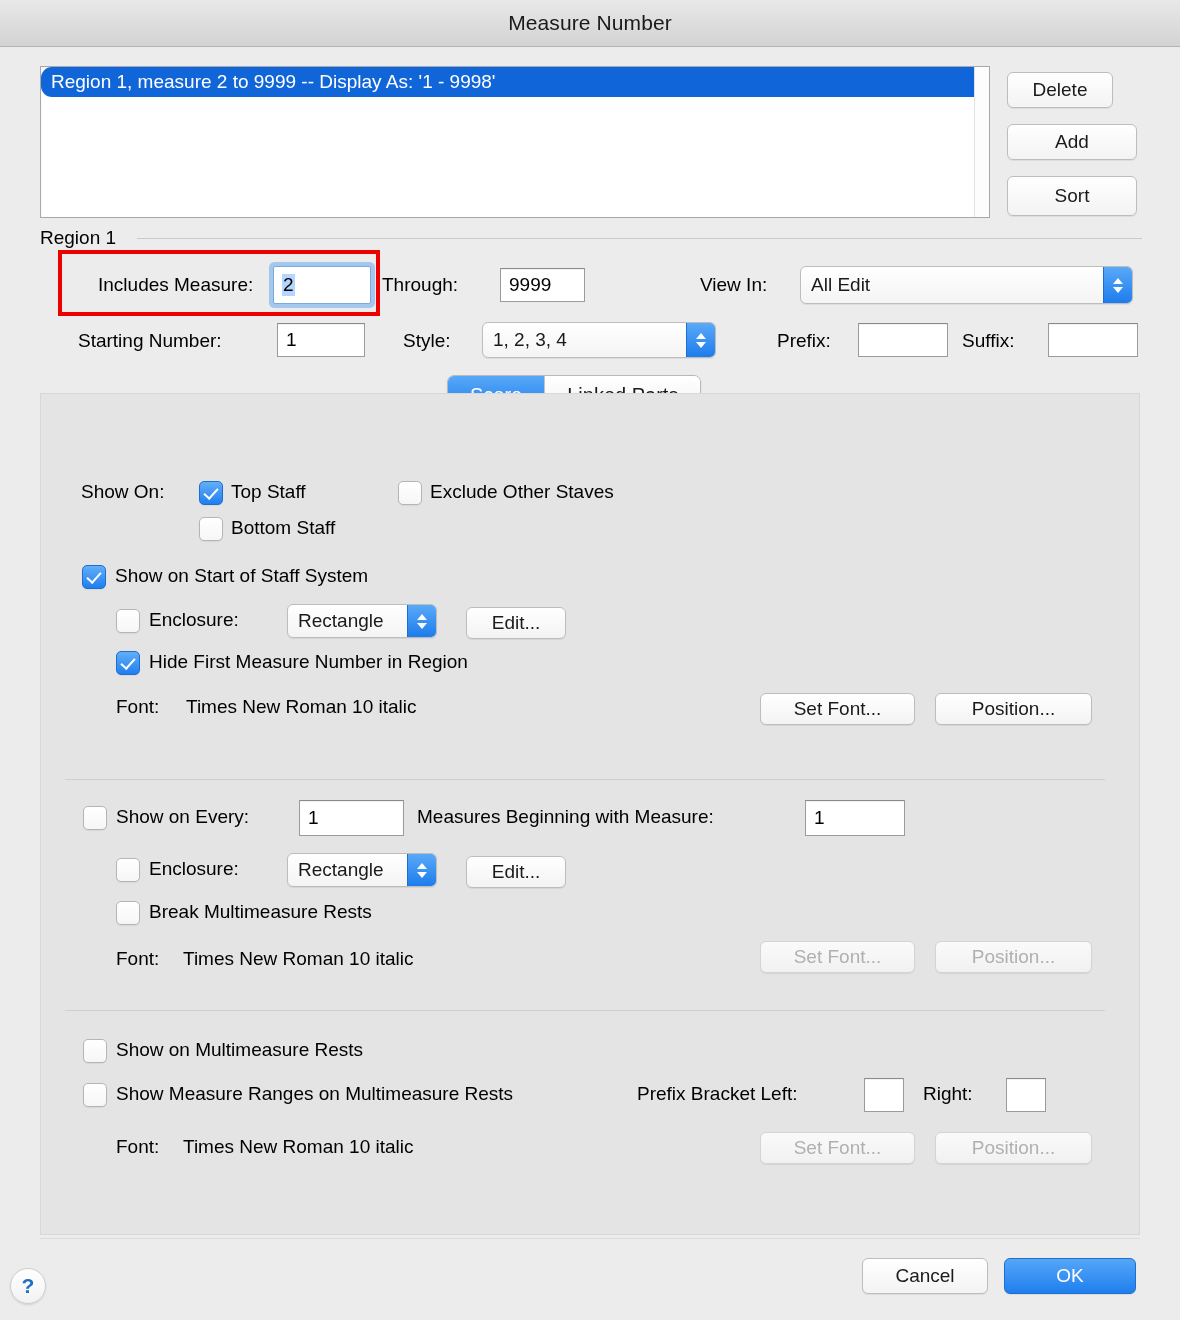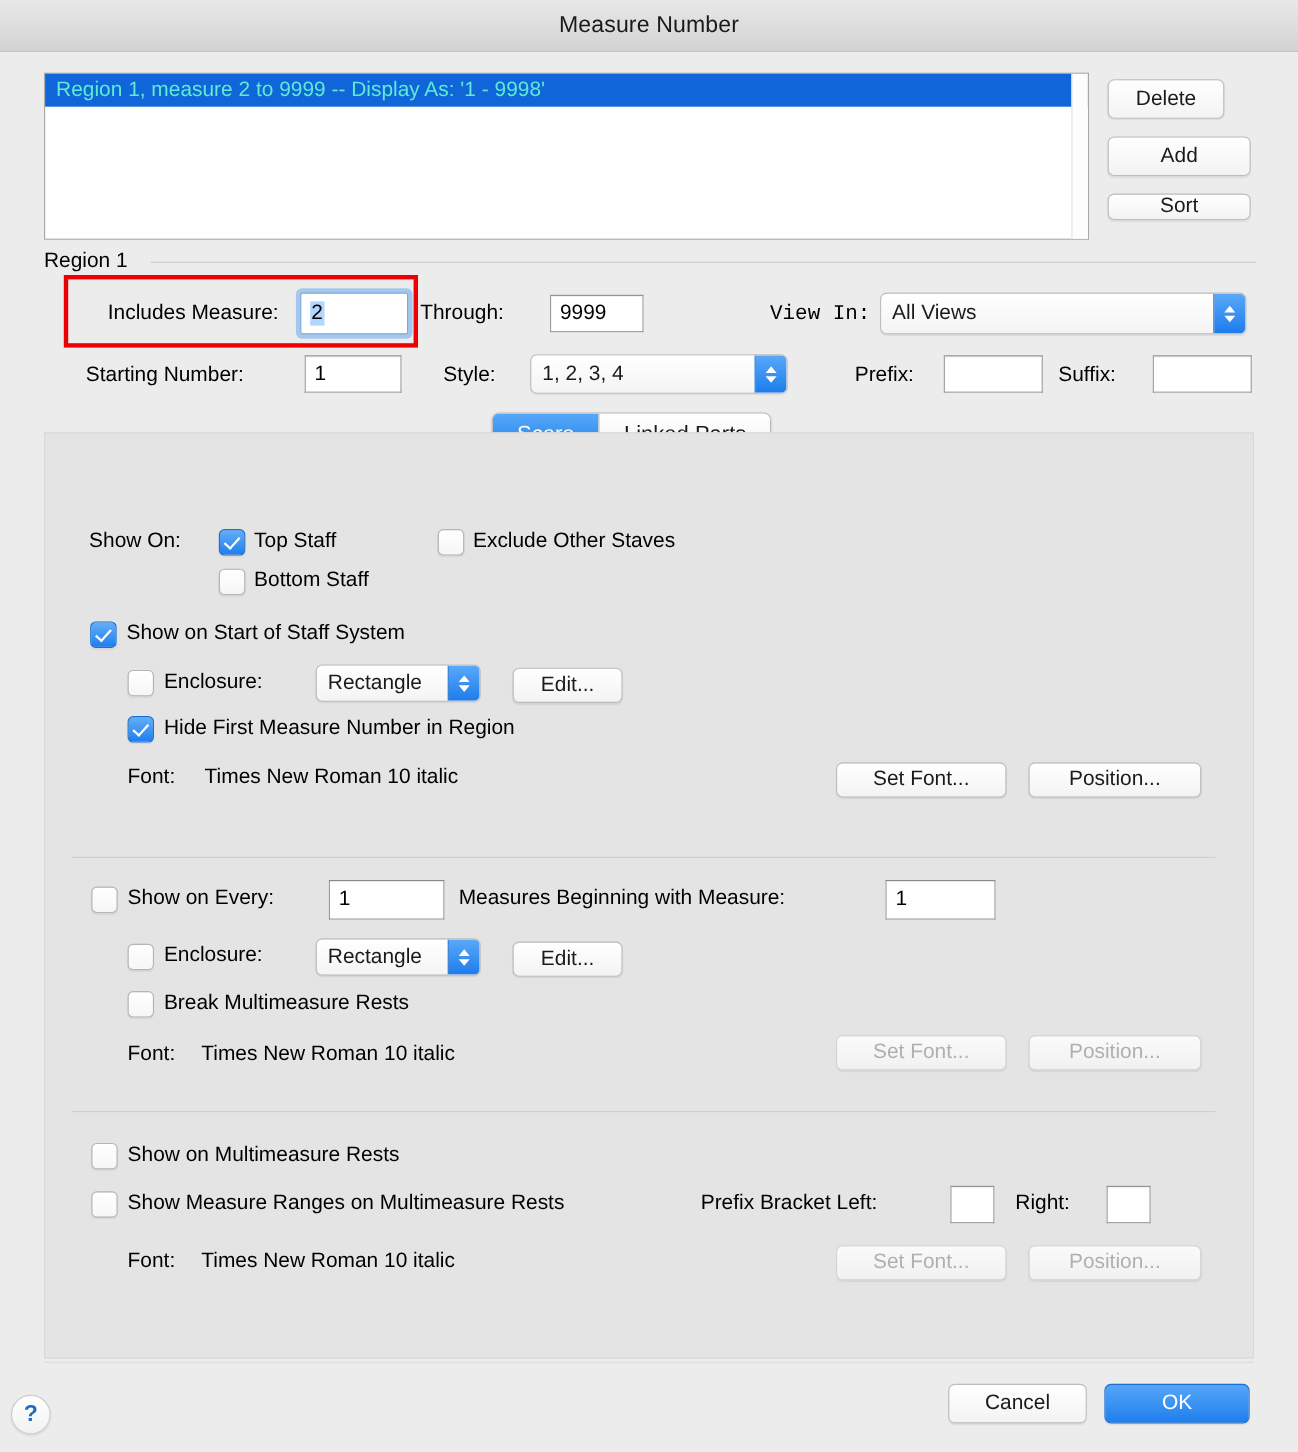--- a/index.html
+++ b/index.html
@@ -160,21 +160,22 @@
   .list-row {
     height: 30px;
     display: flex;
     align-items: center;
     padding-left: 10px;
     font-size: 19px;
     box-sizing: border-box;
   }
   .list-row.selected {
     background: #1066d8;
-    color: #5eead4;
+    color: #ffffff;
+    border-radius: 11px;
   }
 
   
   .sectitle {
     position: absolute;
     font-size: 19px;
     color: #000;
   }
   .rule {
     position: absolute;
@@ -269,39 +270,39 @@
   <div class="titlebar-title">Measure Number</div>
 </div>
 
 <div class="abs" id="region-list">
   <div class="list-row selected">Region   1, measure    2 to 9999 -- Display As: '1 - 9998'</div>
   <div class="scroll-gutter"></div>
 </div>
 
 <div class="abs btn" style="left:1007px; top:72px; width:106px; height:36px;">Delete</div>
 <div class="abs btn" style="left:1007px; top:124px; width:130px; height:36px;">Add</div>
-<div class="abs btn" style="left:1007px; top:176px; width:130px; height:24px;">Sort</div>
+<div class="abs btn" style="left:1007px; top:176px; width:130px; height:40px;">Sort</div>
 
 <div class="sectitle" style="left:40px; top:227px;">Region 1</div>
 <div class="rule" style="left:137px; top:238px; width:1005px;"></div>
 
 <div class="abs lbl" style="left:73px; top:274px;margin-left:25px;">Includes Measure:</div>
 <div class="abs field focusring" style="left:273px; top:266px; width:98px; height:38px; border-radius:2px;">
   <span class="sel-text">2</span>
 </div>
 <div class="abs" id="includes-highlight"></div>
 
 <div class="abs lbl" style="left:382px; top:274px;">Through:</div>
 <div class="abs field" style="left:500px; top:268px; width:85px; height:34px;">
   <span>9999</span>
 </div>
 
-<div class="abs lbl" style="left:700px; top:274px;font-family:Liberation Mono, monospace;">View In:</div>
+<div class="abs lbl" style="left:700px; top:274px;">View In:</div>
 <div class="abs popup" style="left:800px; top:266px; width:333px; height:38px;">
-  <span>All Views</span>
+  <span>All Edit</span>
   <span class="arrows">
       <i class="up"></i>
       <i class="down"></i>
     </span>
 </div>
 
 <div class="abs lbl" style="left:78px; top:330px;">Starting Number:</div>
 <div class="abs field" style="left:277px; top:323px; width:88px; height:34px;">
   <span>1</span>
 </div>

